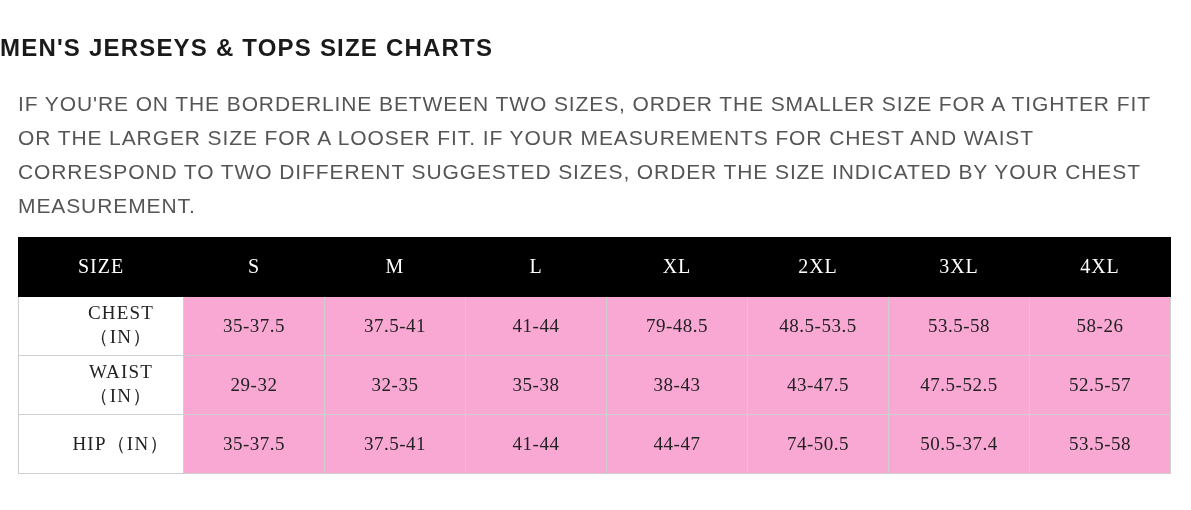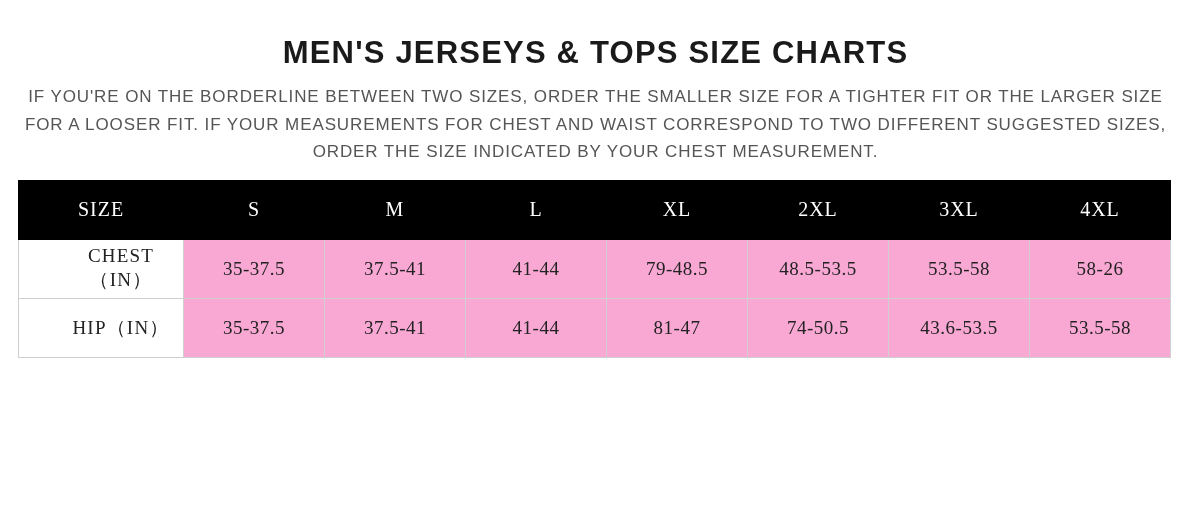--- a/index.html
+++ b/index.html
@@ -15,35 +15,34 @@
     overflow: hidden;
   }
   .page {
     width: 1191px;
     height: 510px;
     box-sizing: border-box;
     padding: 0;
     position: relative;
   }
   .title {
-    text-align: center;
-    font-size: 31px;
+    font-size: 24px;
     font-weight: bold;
     letter-spacing: 1.2px;
     color: #1a1a1a;
     margin: 34px 0 0 0;
     line-height: 1.2;
   }
   .intro {
-    margin: 12px 18px 0 18px;
-    font-size: 17px;
+    margin: 24px 18px 0 18px;
+    font-size: 21px;
     line-height: 1.62;
     color: #555555;
     letter-spacing: 0.9px;
-    text-align: center;
+    text-align: left;
   }
   .table-wrap {
     margin: 14px 18px 0 18px;
   }
   table.size-chart {
     border-collapse: collapse;
     width: 991px;
     table-layout: fixed;
     font-family: "Liberation Serif", serif;
   }
@@ -116,26 +115,36 @@
           <td class="row-head">CHEST（IN）</td>
           <td>35-37.5</td>
           <td>37.5-41</td>
           <td>41-44</td>
           <td>79-48.5</td>
           <td>48.5-53.5</td>
           <td>53.5-58</td>
           <td>58-26</td>
         </tr>
         <tr>
+          <td class="row-head">WAIST（IN）</td>
+          <td>29-32</td>
+          <td>32-35</td>
+          <td>35-38</td>
+          <td>38-43</td>
+          <td>43-47.5</td>
+          <td>47.5-52.5</td>
+          <td>52.5-57</td>
+        </tr>
+        <tr>
           <td class="row-head">HIP（IN）</td>
           <td>35-37.5</td>
           <td>37.5-41</td>
           <td>41-44</td>
-          <td>81-47</td>
+          <td>44-47</td>
           <td>74-50.5</td>
-          <td>43.6-53.5</td>
+          <td>50.5-37.4</td>
           <td>53.5-58</td>
         </tr>
       </tbody>
     </table>
   </div>
 
 </div>
 
 </body></html>

